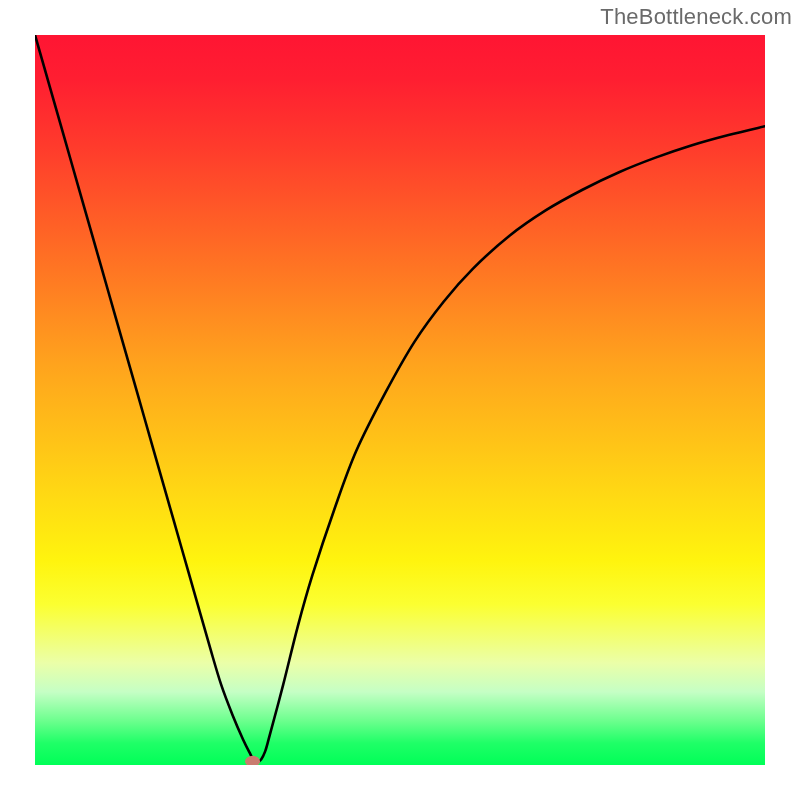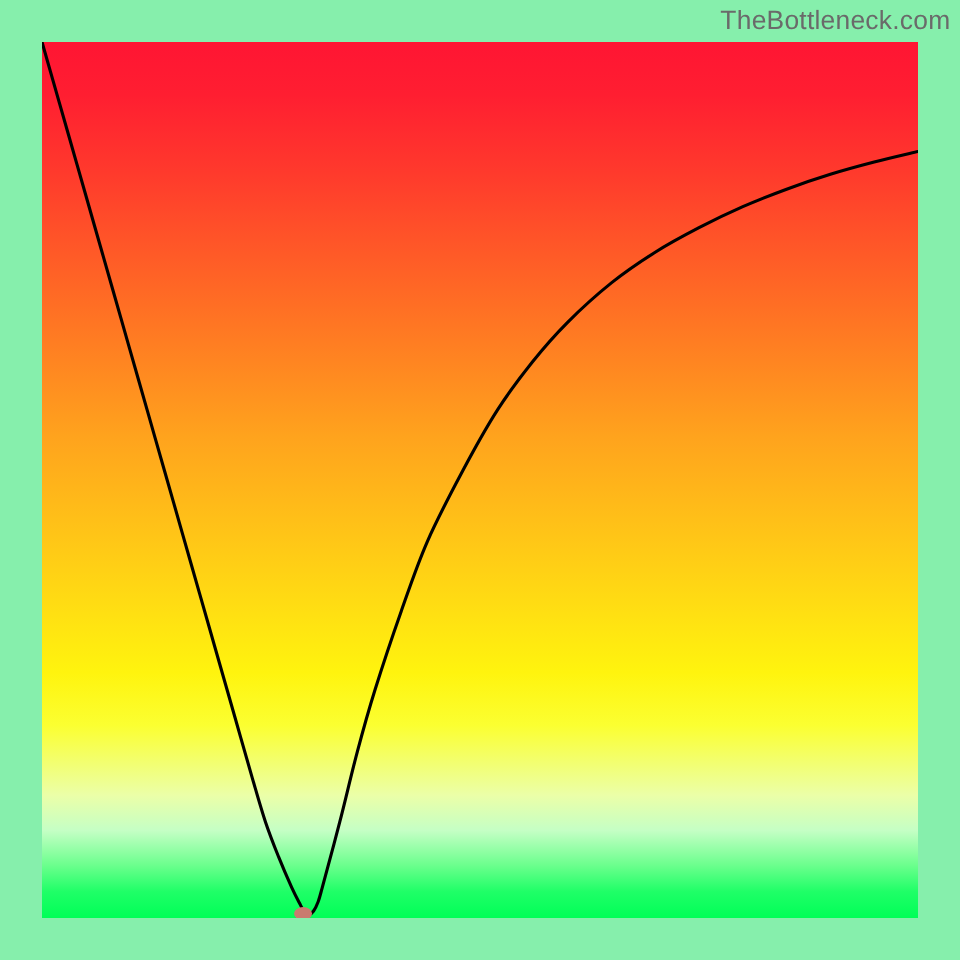--- a/index.html
+++ b/index.html
@@ -10,21 +10,21 @@
     background: #000;
     overflow: hidden;
     font-family: Arial, Helvetica, sans-serif;
   }
   .frame {
     position: absolute;
     left: 0;
     top: 0;
     width: 800px;
     height: 800px;
-    background: #86efac;
+    background: #ffffff;
   }
   .plot-area {
     position: absolute;
     left: 35px;
     top: 35px;
     width: 730px;
     height: 730px;
     background: linear-gradient(
       to bottom,
       #ff1533 0%,

